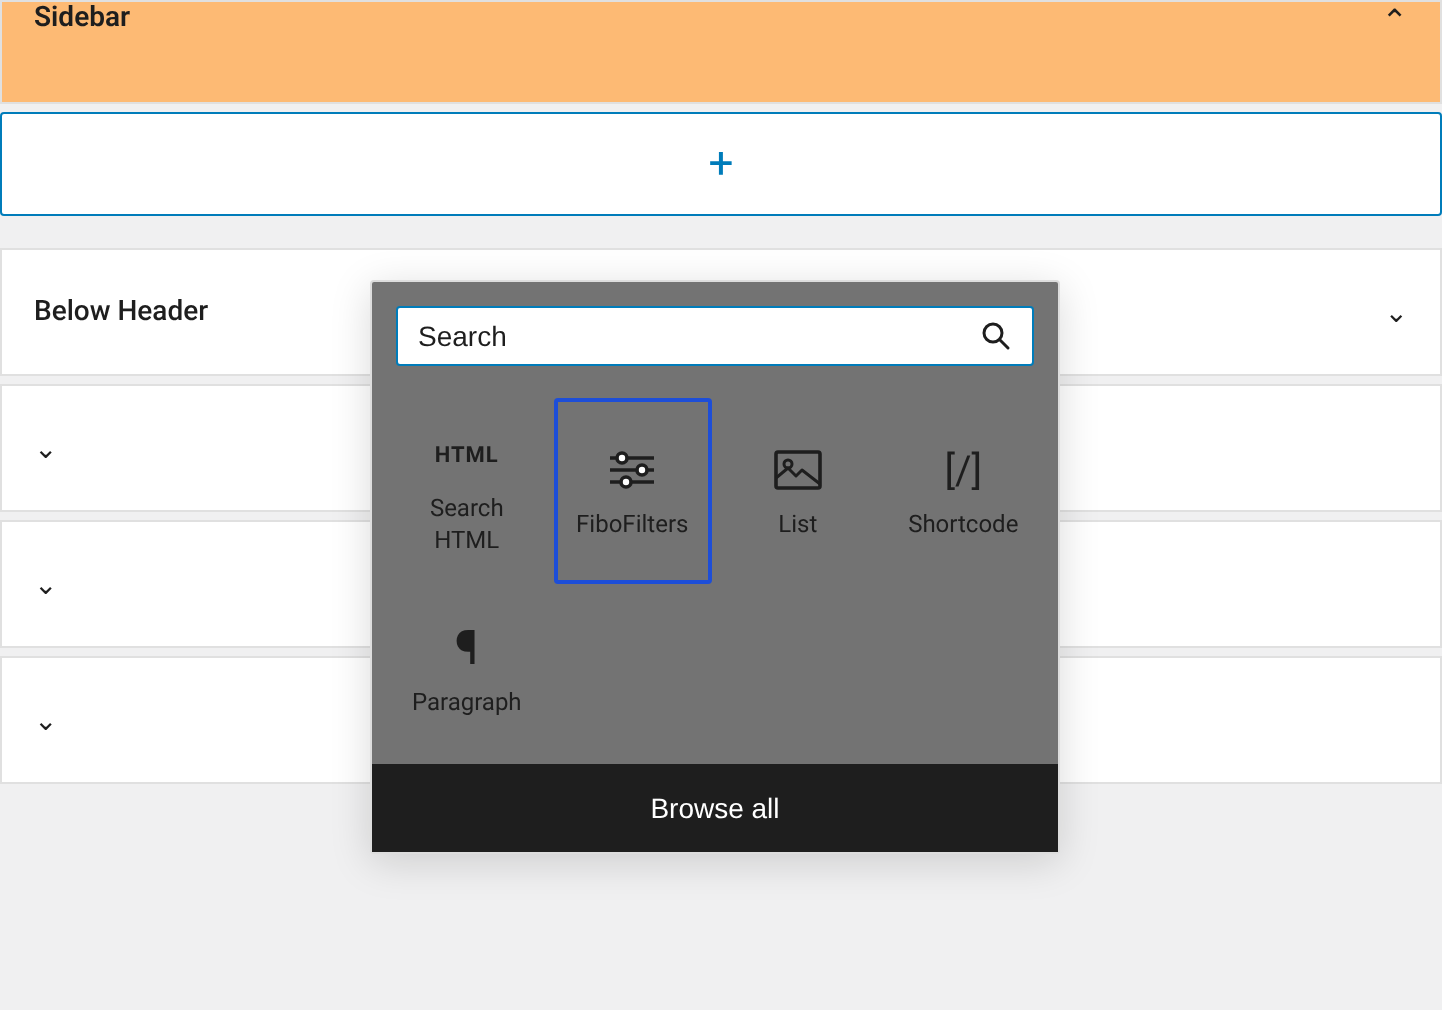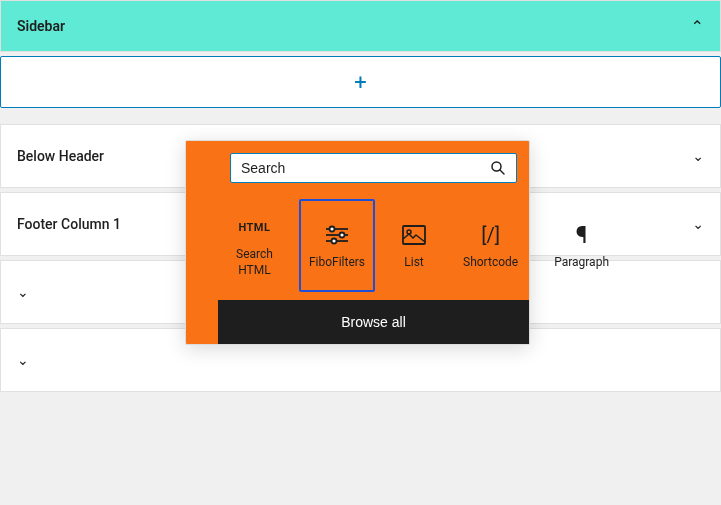--- a/index.html
+++ b/index.html
@@ -15,24 +15,23 @@
     
     .main-container {
       width: 721px;
       height: 505px;
       background: #f0f0f1;
       position: relative;
     }
 
     
     .sidebar-header {
-      background: #5eead4;
+      background: #fdba74;
       border: 1px solid #e0e0e0;
       display: flex;
-      align-items: center;
       justify-content: space-between;
       padding: 0 16px;
       height: 52px;
       margin-bottom: 4px;
     }
 
     .sidebar-title {
       font-size: 14px;
       font-weight: 600;
       color: #1e1e1e;
@@ -81,26 +80,25 @@
       color: #1e1e1e;
       font-size: 14px;
     }
 
     
     .popup-overlay {
       position: absolute;
       top: 140px;
       left: 185px;
       width: 345px;
-      background: #f97316;
+      background: #737373;
       border: 1px solid #ddd;
       border-radius: 2px;
       box-shadow: 0 4px 20px rgba(0,0,0,0.15);
       z-index: 100;
-      padding-left: 32px;
     }
 
     
     .search-container {
       padding: 12px 12px 8px;
     }
 
     .search-input-wrapper {
       display: flex;
       align-items: center;
@@ -125,23 +123,23 @@
       cursor: pointer;
       color: #1e1e1e;
       font-size: 14px;
       display: flex;
       align-items: center;
     }
 
     
     .widget-grid {
       display: grid;
-      grid-template-columns: repeat(5, 1fr);
+      grid-template-columns: repeat(4, 1fr);
       padding: 8px 8px 0;
-      gap: 16px;
+      gap: 4px;
     }
 
     .widget-item {
       display: flex;
       flex-direction: column;
       align-items: center;
       justify-content: center;
       padding: 12px 8px;
       cursor: pointer;
       border-radius: 2px;
@@ -206,21 +204,20 @@
   <div class="add-block-btn">
     <span>+</span>
   </div>
 
   <div class="widget-row" style="margin-top: 16px;">
     <span class="widget-row-label">Below Header</span>
     <span class="widget-chevron">⌄</span>
   </div>
 
   <div class="widget-row">
-    <span class="widget-row-label">Footer Column 1</span>
     <span class="widget-chevron">⌄</span>
   </div>
 
   <div class="widget-row">
     <span class="widget-chevron">⌄</span>
   </div>
 
   <div class="widget-row">
     <span class="widget-chevron">⌄</span>
   </div>

